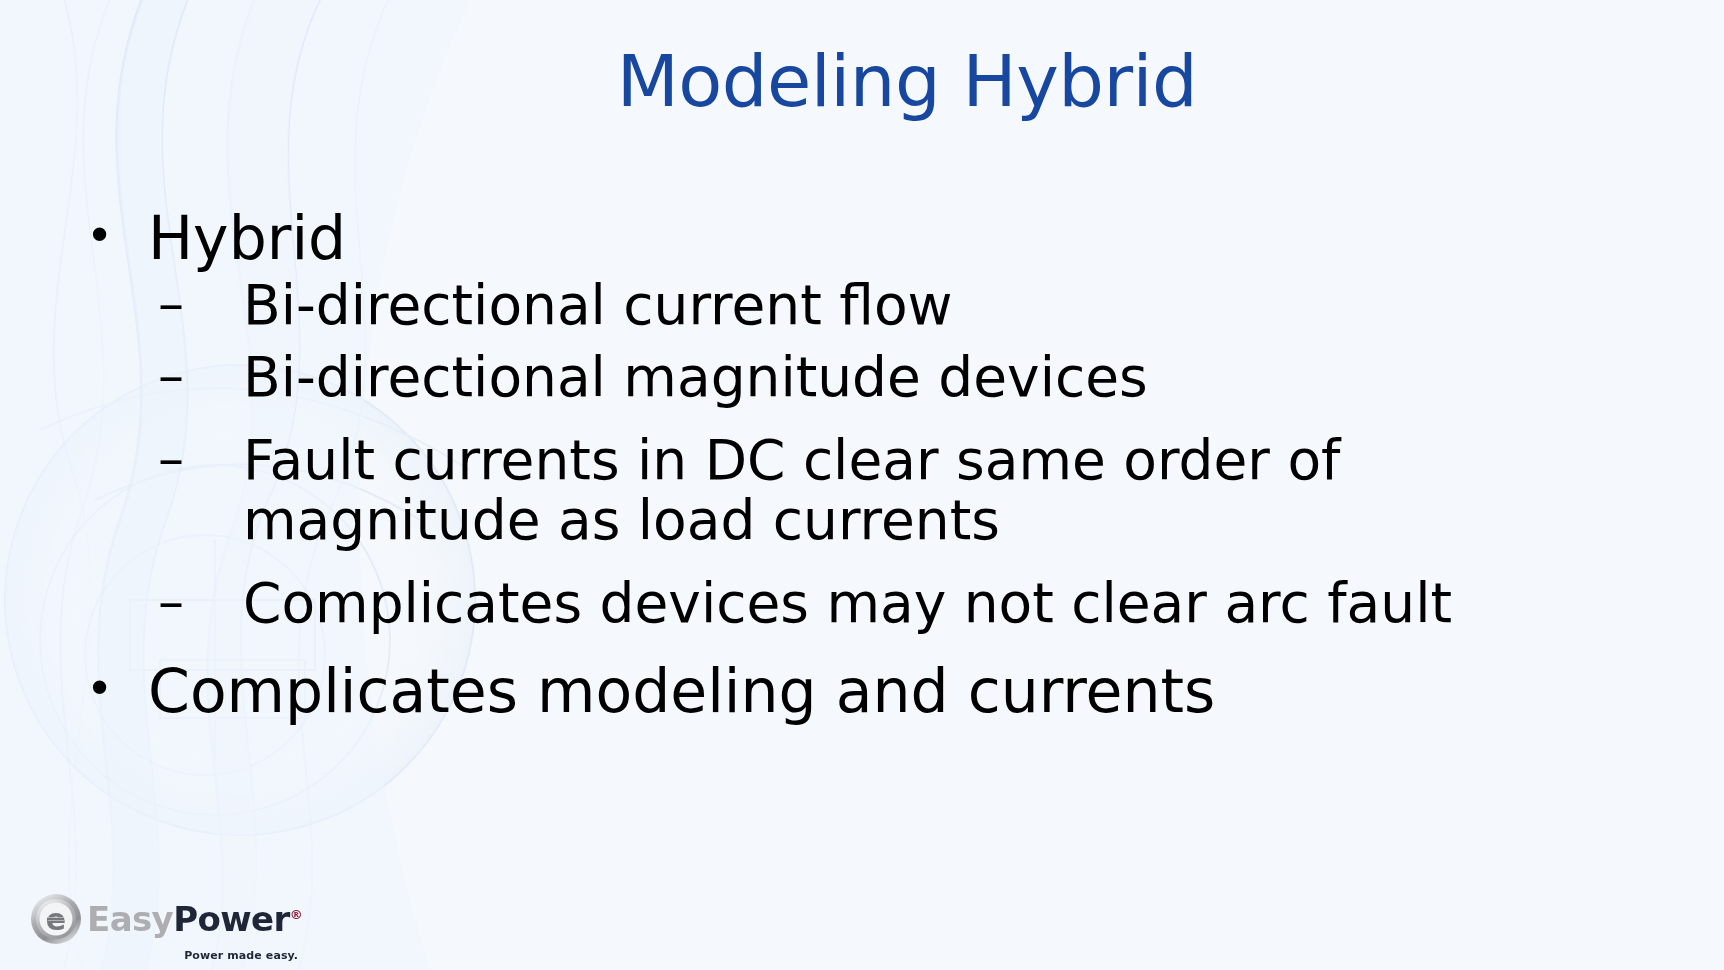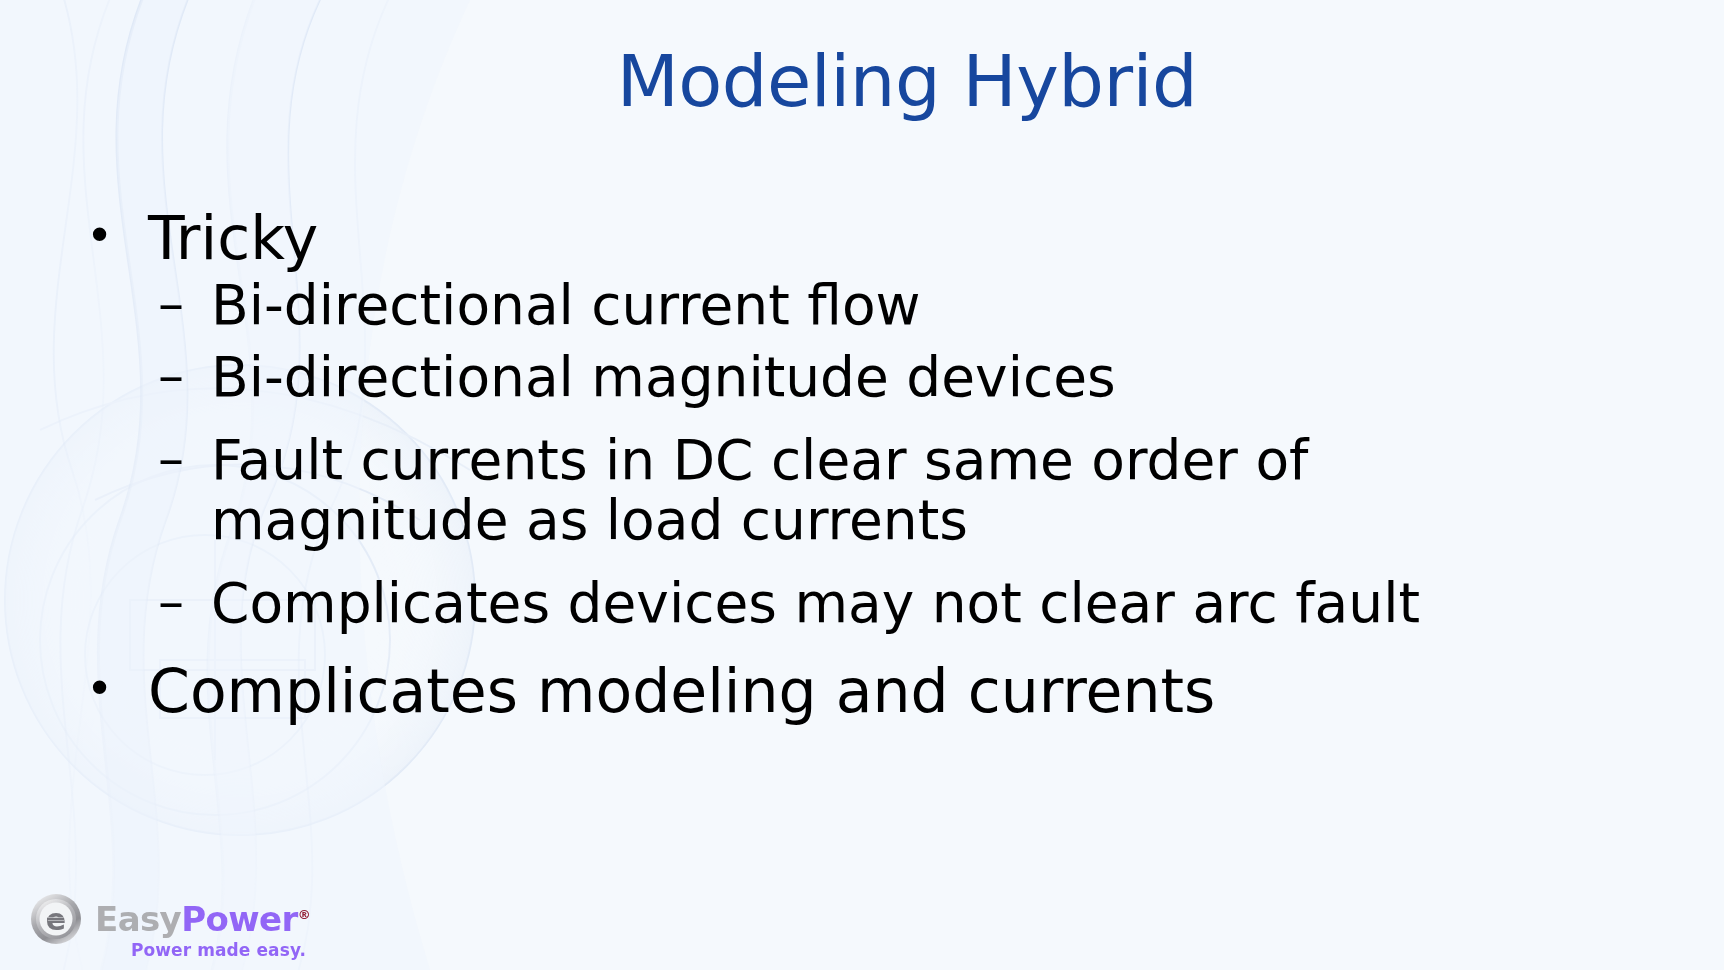--- a/index.html
+++ b/index.html
@@ -77,20 +77,21 @@
   }
   .lvl2 .marker {
     width: 53px;
     flex: 0 0 53px;
     text-align: left;
     font-size: 52px;
   }
   .lvl2 .txt {
     flex: 1 1 auto;
     max-width: 1255px;
+    margin-left: 32px;
   }
 
   .gap-top { margin-top: 22px; }
   .gap-top2 { margin-top: 26px; }
 
   
   #logo {
     position: absolute;
     left: 30px;
     top: 893px;
@@ -103,34 +104,34 @@
     position: relative;
     margin-left: 5px;
     line-height: 1;
   }
   #logo-text {
     font-size: 34px;
     font-weight: 700;
     letter-spacing: -0.6px;
     white-space: nowrap;
   }
-  #logo-easy { color: #a9a9ac; margin-left: 8px; }
-  #logo-power { color: #8b5cf6; }
+  #logo-easy { color: #a9a9ac; }
+  #logo-power { color: #0f172a; }
   #logo-reg {
     color: #8c1129;
     font-size: 13px;
     vertical-align: super;
   }
   #logo-tag {
     position: absolute;
     right: 4px;
-    top: 40px;
-    font-size: 17px;
+    top: 48px;
+    font-size: 11px;
     font-weight: 700;
-    color: #8b5cf6;
+    color: #0f172a;
     white-space: nowrap;
     letter-spacing: 0.1px;
   }
 </style>
 </head>
 <body>
 
 <div id="slide">
 
   <svg id="bg-art" viewBox="0 0 1724 970" preserveAspectRatio="none" aria-hidden="true">
@@ -182,21 +183,21 @@
 
     <path d="M 0 0 L 470 0 C 330 300, 330 640, 430 970 L 0 970 Z" fill="#eff5fd" opacity="0.5"></path>
   </svg>
 
   <div id="title">Modeling Hybrid</div>
 
   <div id="body">
 
     <div class="lvl1">
       <span class="marker">•</span>
-      <span class="txt">Tricky</span>
+      <span class="txt">Hybrid</span>
     </div>
 
     <div class="lvl2">
       <span class="marker">–</span>
       <span class="txt">Bi-directional current flow</span>
     </div>
 
     <div class="lvl2">
       <span class="marker">–</span>
       <span class="txt">Bi-directional magnitude devices</span>

